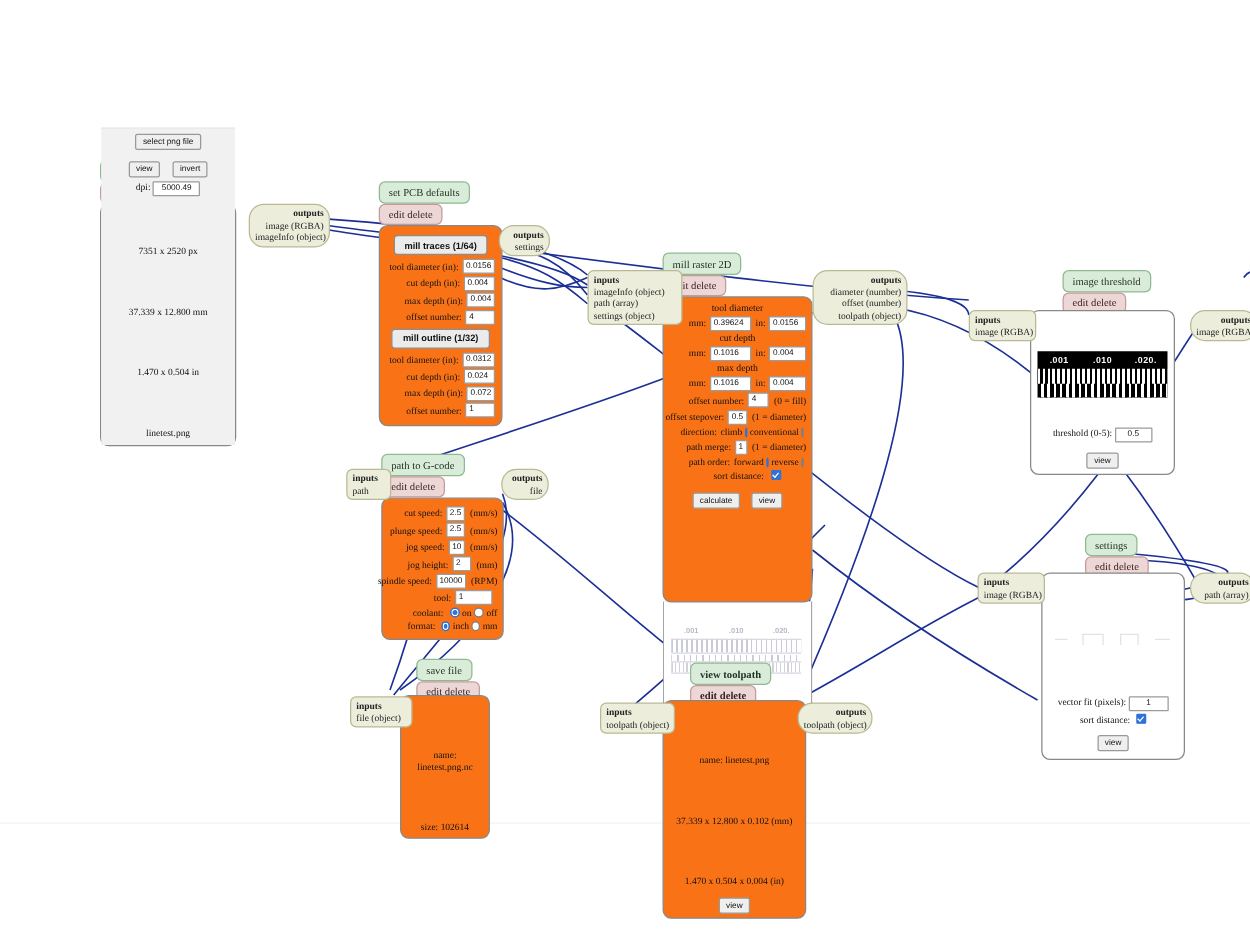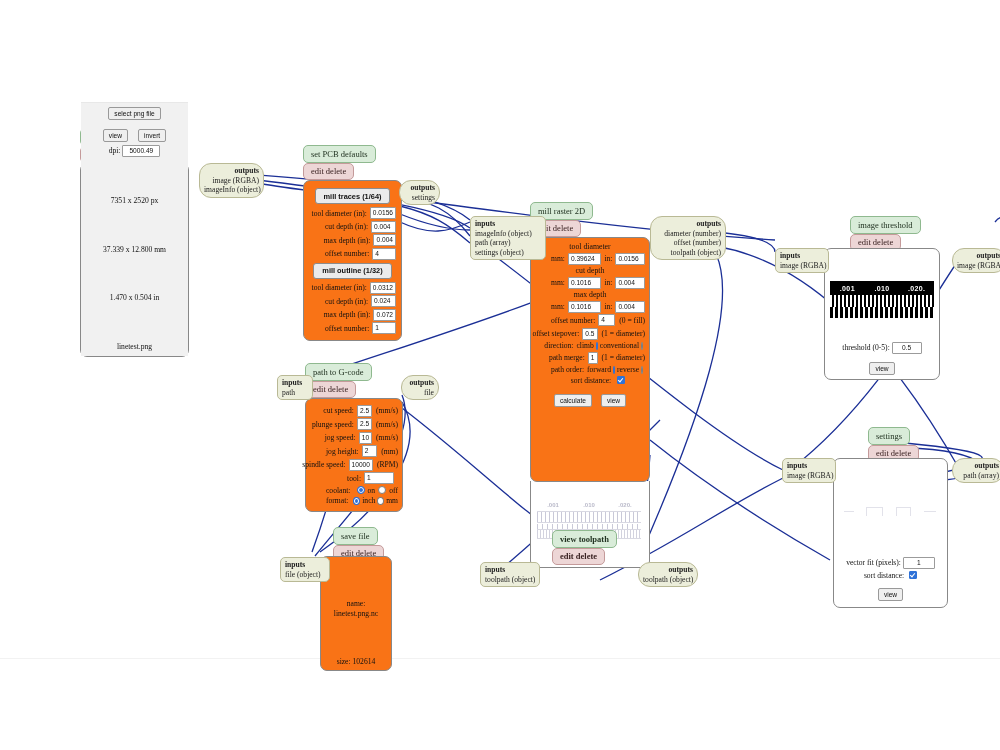--- a/index.html
+++ b/index.html
@@ -368,21 +368,21 @@
       <div class="row">
         <span class="lbl">spindle speed:</span>
         <span class="fld" style="width:24px;">10000</span>
         <span class="suffix">(RPM)</span>
       </div>
       <div class="row">
         <span class="lbl">tool:</span>
         <span class="fld" style="width:24px;">1</span>
         <span class="suffix"></span>
       </div>
-      <div class="row" style="justify-content:space-between;">
+      <div class="row" style="justify-content:flex-end;">
         <span class="lbl">coolant:</span>
         <span class="radio on"></span>
         <span>on</span>
         <span class="radio"></span>
         <span>off</span>
       </div>
       <div class="row" style="justify-content:center;">
         <span class="lbl">format:</span>
         <span class="radio on"></span>
         <span>inch</span>
@@ -412,20 +412,28 @@
   </div>
   <div class="port in" style="left:280px;top:557px;width:40px;">
     <b>inputs</b>
     <div>file (object)</div>
   </div>
 
   <div class="node" style="left:552px;top:530px;width:70px;">
     <div class="hdrwrap" style="width:66px;font-weight:bold;">
       <div class="hdr">view toolpath</div>
       <div class="edhdr">edit delete</div>
+    </div>
+  </div>
+  <div class="body" style="position:absolute;left:530px;top:560px;width:105px;padding:3px 4px;">
+    <div class="infoline">name: linetest.png</div>
+    <div class="infoline">37.339 x 12.800 x 0.102 (mm)</div>
+    <div class="infoline">1.470 x 0.504 x 0.004 (in)</div>
+    <div class="ctr" style="margin-top:3px;">
+      <span class="btn">view</span>
     </div>
   </div>
   <div class="port in" style="left:480px;top:562px;width:50px;">
     <b>inputs</b>
     <div>toolpath (object)</div>
   </div>
   <div class="port out" style="left:638px;top:562px;width:50px;">
     <b>outputs</b>
     <div>toolpath (object)</div>
   </div>

